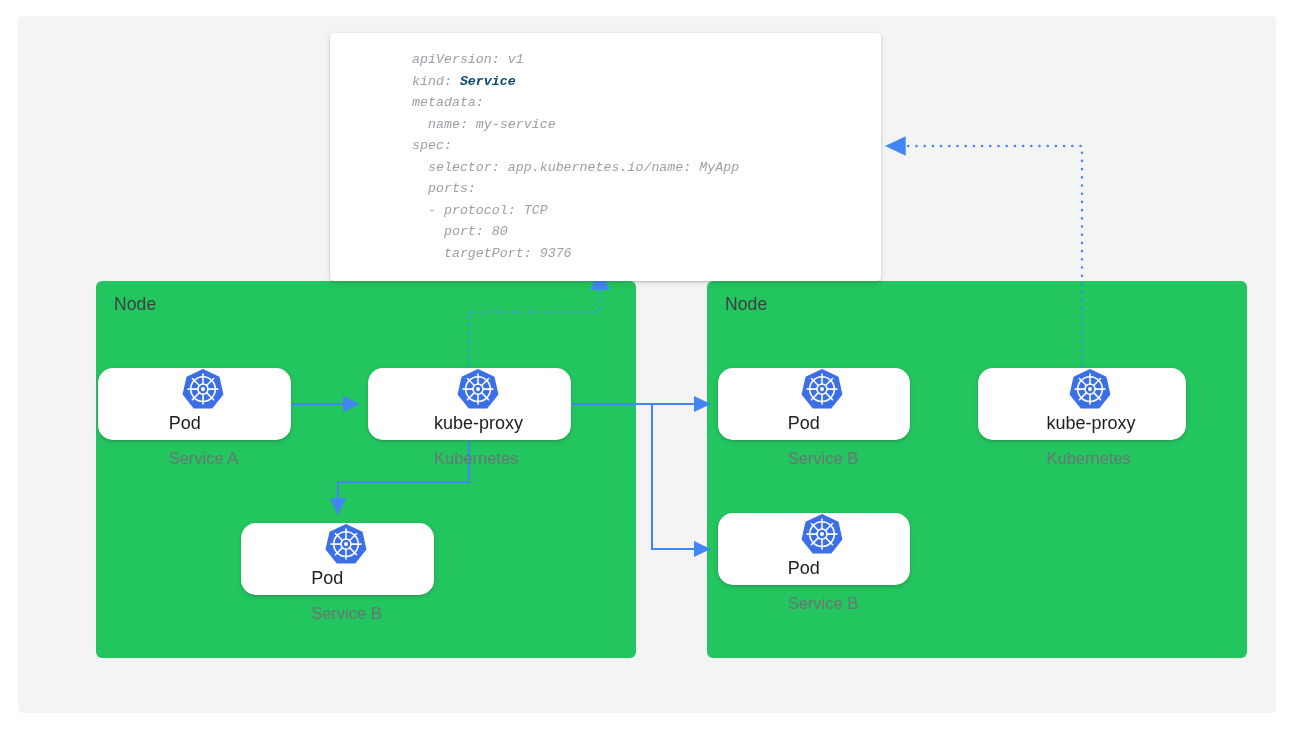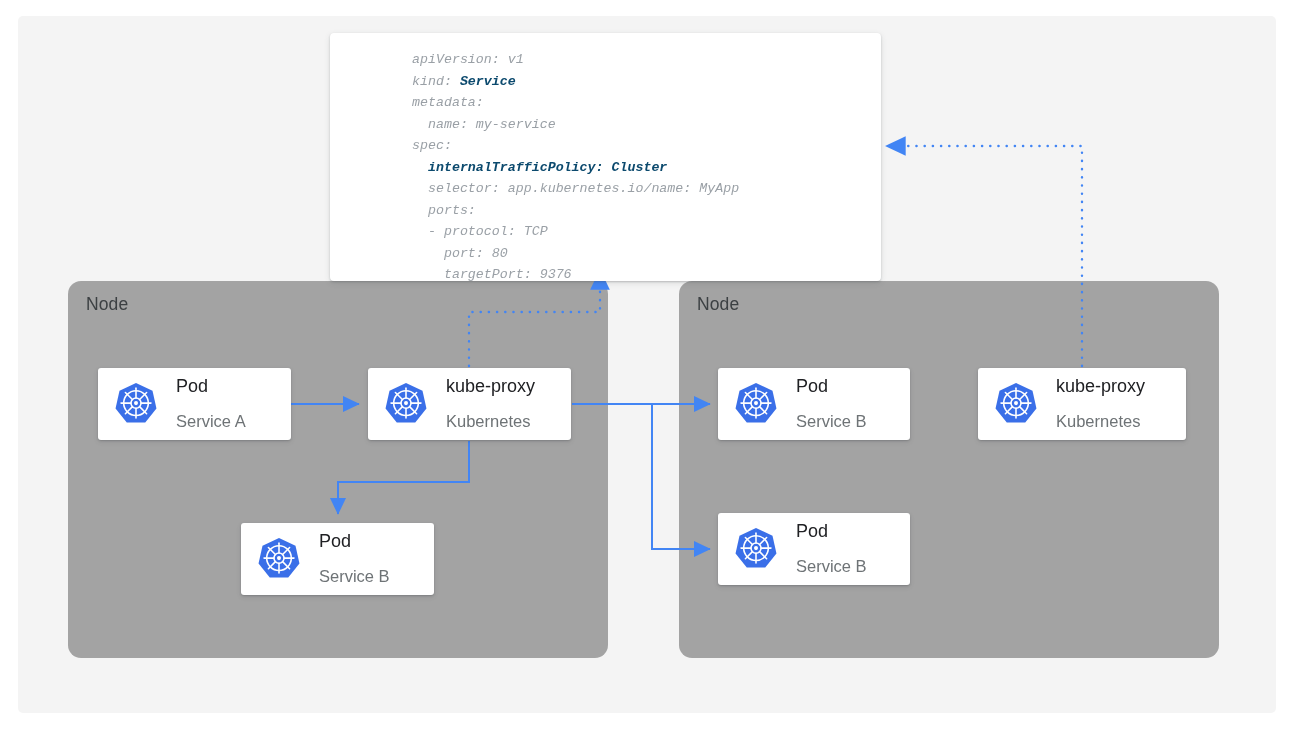--- a/index.html
+++ b/index.html
@@ -36,45 +36,47 @@
     left: 0;
     top: 0;
     width: 1296px;
     height: 729px;
     pointer-events: none;
   }
 
   
   .node-group {
     position: absolute;
-    background: #a3a3a3;
-    border-radius: 13px;
+    background: #22c55e;
+    border-radius: 6px;
+    margin-left: 28px;
   }
   #node-left  { left: 68px;  top: 281px; width: 540px; height: 377px; }
   #node-right { left: 679px; top: 281px; width: 540px; height: 377px; }
 
   .node-label {
     position: absolute;
     left: 18px;
     top: 13px;
     font-size: 17.5px;
     color: #3c4043;
     letter-spacing: 0.1px;
     white-space: nowrap;
   }
 
   
   .card {
     position: absolute;
     background: #ffffff;
-    border-radius: 3px;
+    border-radius: 15px;
     box-shadow: 0 1px 2px rgba(60,64,67,0.28), 0 2px 5px rgba(60,64,67,0.13);
     display: flex;
     align-items: center;
     box-sizing: border-box;
+    flex-direction: column;
   }
   .card .k8s-logo {
     flex: 0 0 auto;
     margin-left: 16px;
     width: 44px;
     height: 44px;
     display: block;
   }
   .card-text {
     margin-left: 18px;
@@ -175,21 +177,20 @@
 
     <path d="M1082,366 L1082,146 L886,146" fill="none" stroke="#4285f4" stroke-width="2.4" stroke-linecap="round" stroke-dasharray="0.2 8" marker-end="url(#arrowL)"></path>
   </svg>
 
   <div id="yaml-panel">
     <pre id="yaml-code">apiVersion: v1
 kind: <span class="hl">Service</span>
 metadata:
   name: my-service
 spec:
-<span class="hl">  internalTrafficPolicy: Cluster</span>
   selector: app.kubernetes.io/name: MyApp
   ports:
   - protocol: TCP
     port: 80
     targetPort: 9376</pre>
   </div>
 
   <div class="card" id="card-pod-a">
     <svg class="k8s-logo" viewBox="0 0 100 100">
       <polygon points="50,2 87.5,20 96.5,60 71,92 29,92 3.5,60 12.5,20" fill="#3a6fe8"></polygon>

